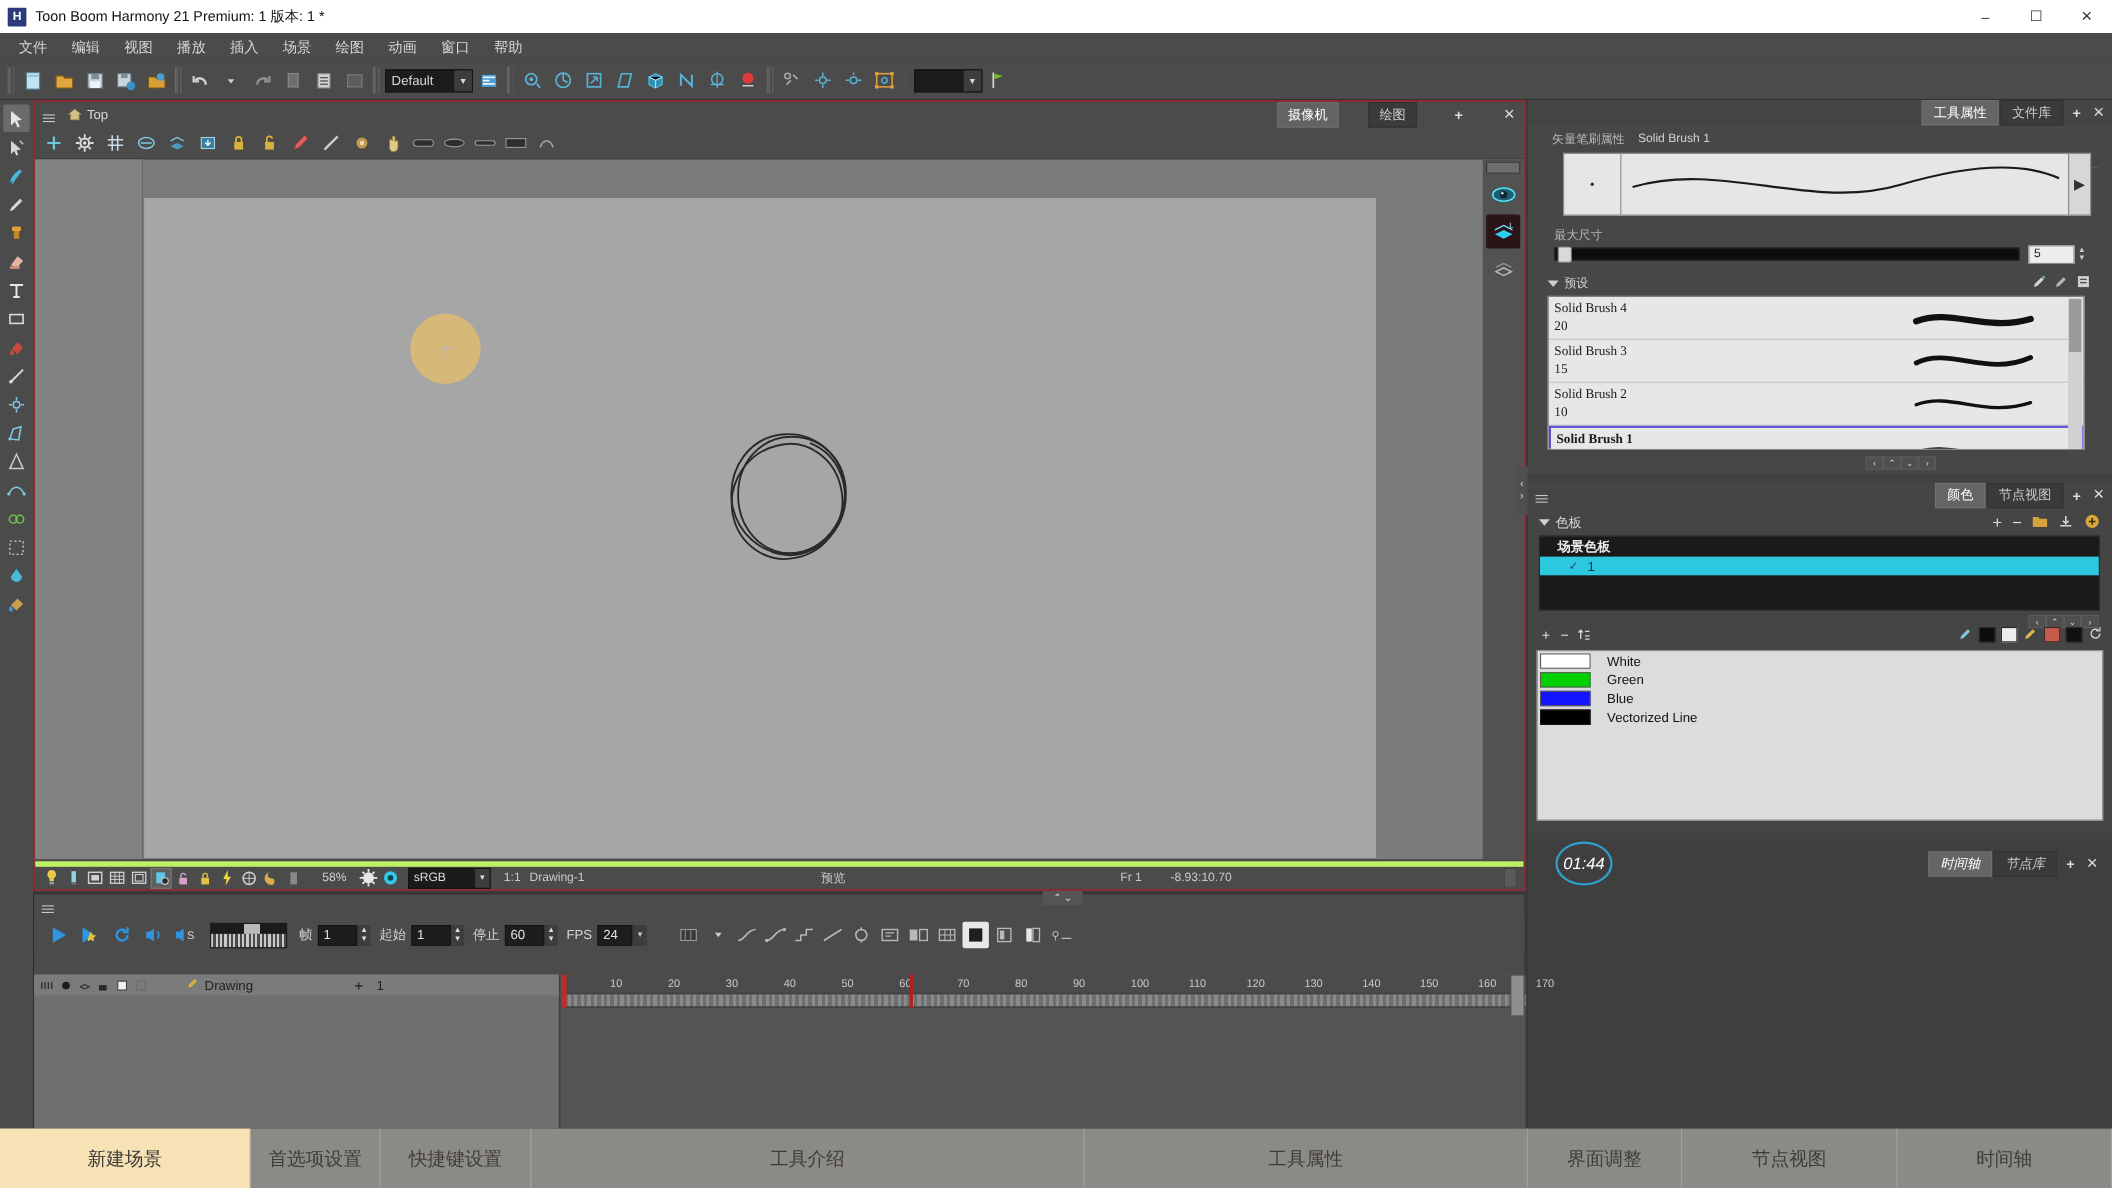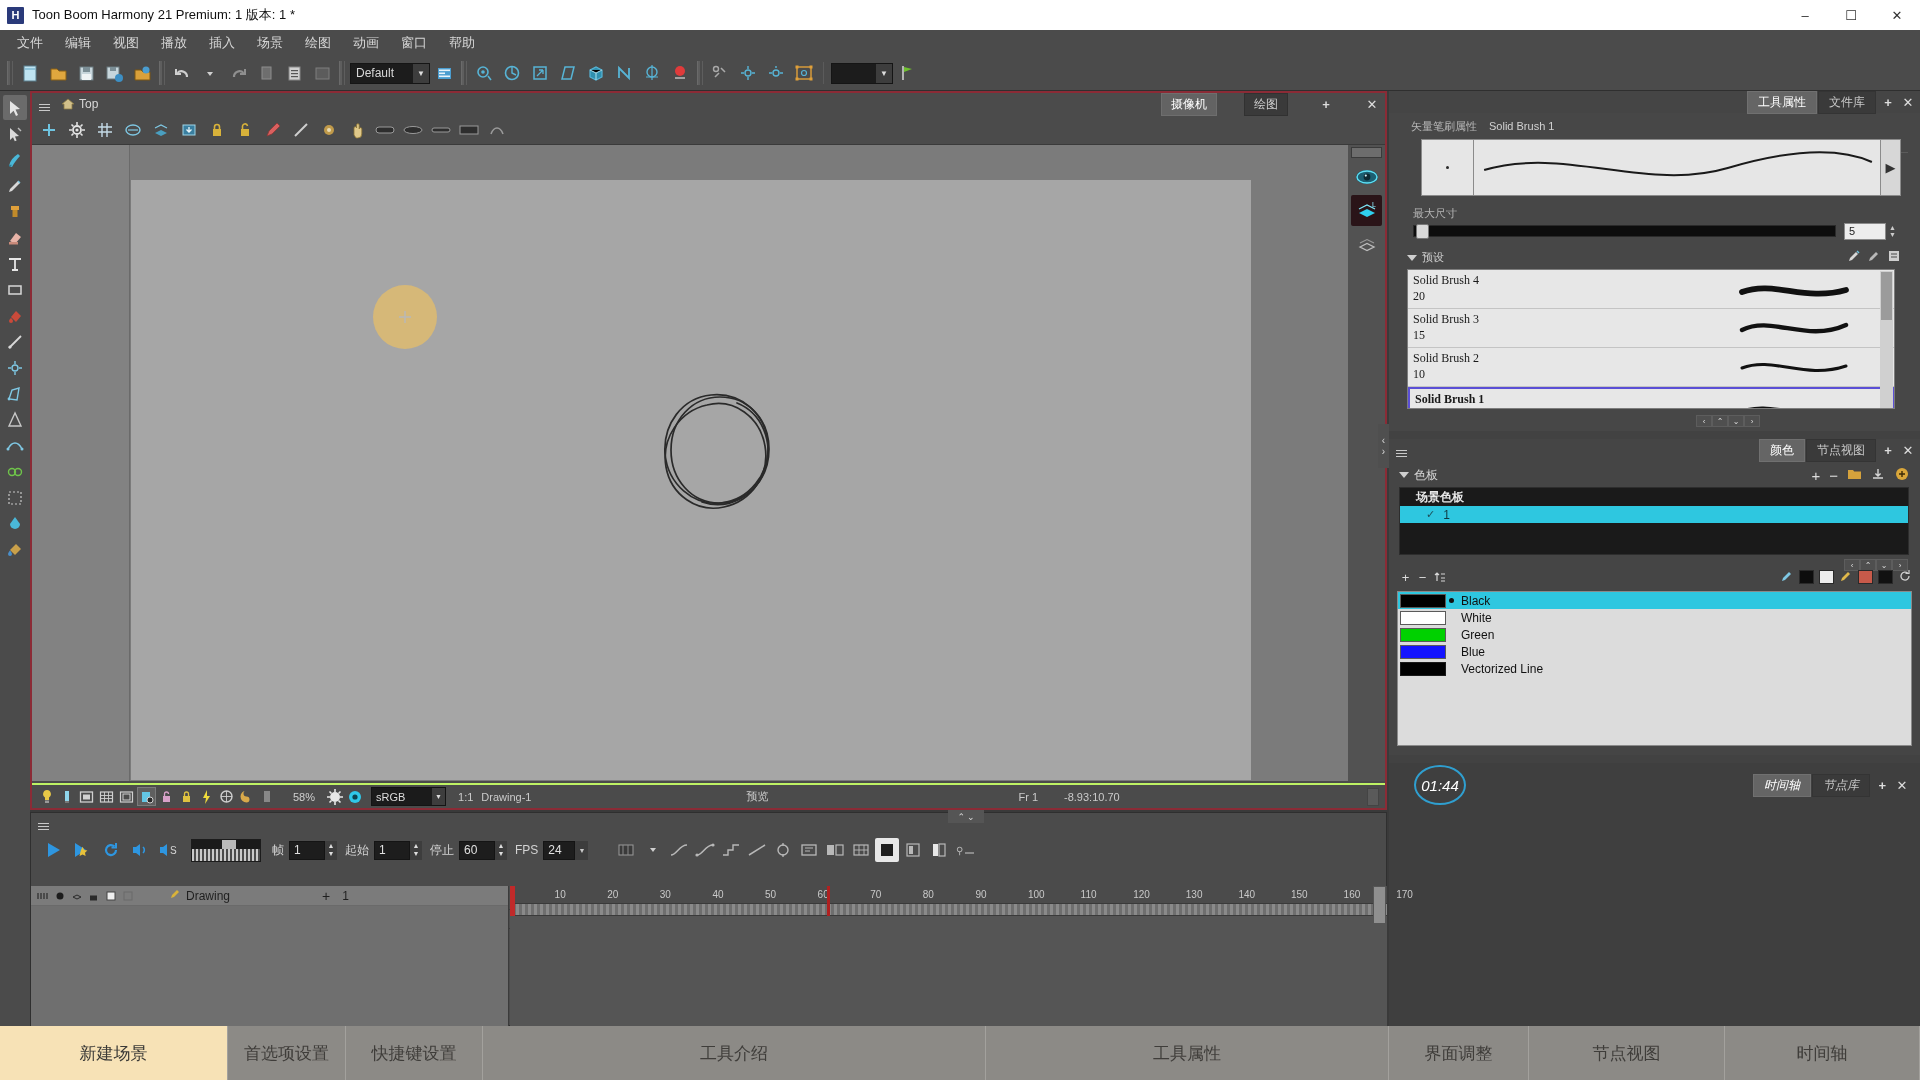--- a/index.html
+++ b/index.html
@@ -91,21 +91,21 @@
   .camStage{position:absolute;left:0;top:52px;width:1353px;height:636px;background:#7b7b7b;}
   .camLeftStrip{position:absolute;left:0;top:0;width:98px;height:636px;background:#828282;
     border-right:1px solid #6a6a6a;}
   .camCanvas{position:absolute;left:99px;top:35px;width:1120px;height:600px;background:#a6a6a6;}
   .camRightStrip{position:absolute;right:0;top:0;width:37px;height:636px;background:#525252;}
   .vsBtn{width:31px;height:31px;margin:3px auto 2px;display:flex;align-items:center;justify-content:center;border-radius:2px;}
   .vsBtn.dark{background:#2a1418;}
   .vsTop{width:31px;height:11px;margin:2px auto 3px;background:#6d6d6d;border:1px solid #3a3a3a;}
 
   .camStatus{position:absolute;left:0;bottom:0;width:1353px;height:25px;background:#4b4b4b;
-    display:flex;align-items:center;padding-left:5px;border-top:2px solid #bef264;}
+    display:flex;align-items:center;padding-left:5px;border-top:5px solid #bef264;}
   .sIcon{width:19px;height:19px;display:flex;align-items:center;justify-content:center;margin-right:1px;}
   .sIcon.act{background:#5f5f5f;border:1px solid #7a7a7a;}
   .zoomTxt{font-size:11px;color:#cfcfcf;margin:0 10px 0 16px;}
   .srgb{width:75px;height:19px;background:#1b1b1b;border:1px solid #141414;display:flex;
     align-items:center;padding-left:4px;font-size:11px;color:#ddd;margin-left:6px;}
   .srgb .arrow{margin-left:auto;width:13px;height:17px;background:#3d3d3d;display:flex;
     align-items:center;justify-content:center;font-size:7px;}
   .stxt{font-size:11px;color:#cbcbcb;margin-left:12px;}
 
   
@@ -997,25 +997,20 @@
           <span class="swBtn" style="background:#111;"></span>
           <span>
             <svg width="14" height="14" viewBox="0 0 14 14">
                 <path d="M11 7a4 4 0 11-1.2-2.8" fill="none" stroke="#cfcfcf" stroke-width="1.3"></path>
                 <path d="M11 1v3.5H7.5" fill="none" stroke="#cfcfcf" stroke-width="1.2"></path>
               </svg></span>
         </div>
       </div>
 
       <div class="colorList" id="colorList">
-          <div class="cRow sel">
-            <div class="cSw" style="background:#000000"></div>
-            <div class="cDot"></div>
-            <span>Black</span>
-          </div>
           <div class="cRow">
             <div class="cSw" style="background:#ffffff"></div>
             <div class="cDotSp"></div>
             <span>White</span>
           </div>
           <div class="cRow">
             <div class="cSw" style="background:#00d100"></div>
             <div class="cDotSp"></div>
             <span>Green</span>
           </div>

